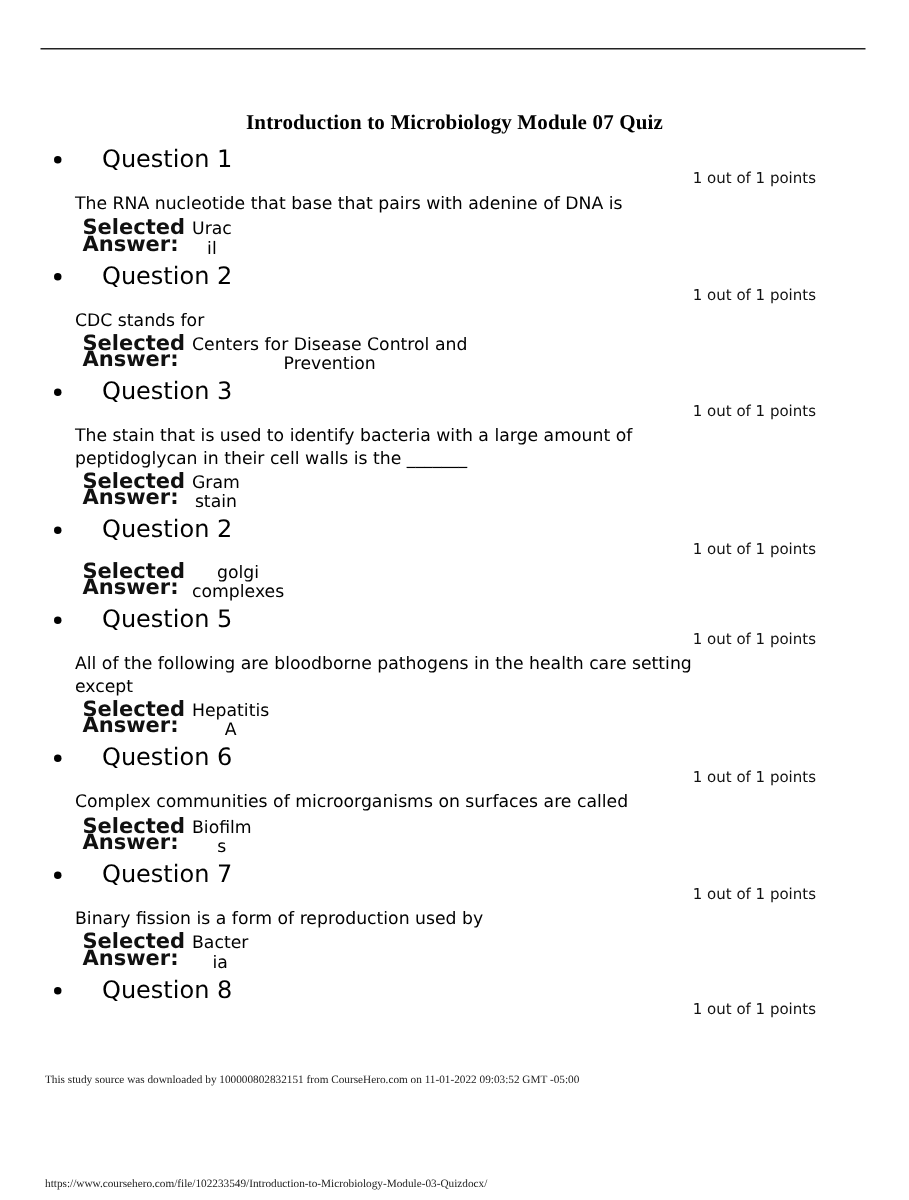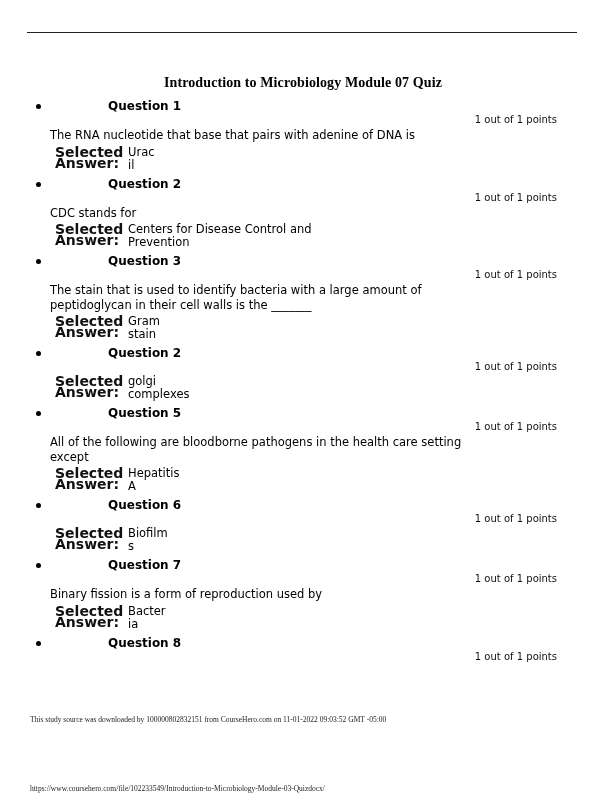--- a/index.html
+++ b/index.html
@@ -47,28 +47,28 @@
   .bullet {
     position: absolute;
     left: 36px;
     top: 5px;
     width: 5px;
     height: 5px;
     border-radius: 50%;
     background: #000000;
   }
   .q-label {
-    margin-left: 108px;
-    font-weight: 700;
-    font-size: 12px;
+    margin-left: 68px;
+    font-weight: 400;
+    font-size: 16px;
     line-height: 14px;
   }
   .q-points {
     text-align: right;
-    padding-right: 49px;
+    padding-right: 62px;
     font-size: 10px;
     line-height: 12px;
     margin: 1px 0 2px 0;
     color: #111111;
   }
   .q-text {
     margin: 0 70px 3px 50px;
     font-size: 11.5px;
     line-height: 14.5px;
     white-space: pre-line;
@@ -84,20 +84,21 @@
     line-height: 11px;
     padding-top: 1px;
     white-space: pre-line;
     color: #111111;
     font-weight: bold;
   }
   .ans-text {
     font-size: 11.5px;
     line-height: 13px;
     white-space: pre-line;
+    text-align: center;
   }
   .footer-line {
     position: absolute;
     left: 30px;
     font-family: "Liberation Serif", serif;
     font-size: 7.5px;
     color: #222222;
   }
   .footer-downloaded { top: 715px; }
   .footer-url { top: 784px; text-decoration: none; color: #222222; }
@@ -186,20 +187,21 @@
 A</div>
     </div>
   </div>
 
   <div class="question">
     <div class="q-header">
       <span class="bullet"></span>
       <div class="q-label">Question 6</div>
     </div>
     <div class="q-points">1 out of 1 points</div>
+    <div class="q-text">Complex communities of microorganisms on surfaces are called</div>
     <div class="q-answer">
       <div class="sel-label">Selected
 Answer:</div>
       <div class="ans-text">Biofilm
 s</div>
     </div>
   </div>
 
   <div class="question">
     <div class="q-header">

